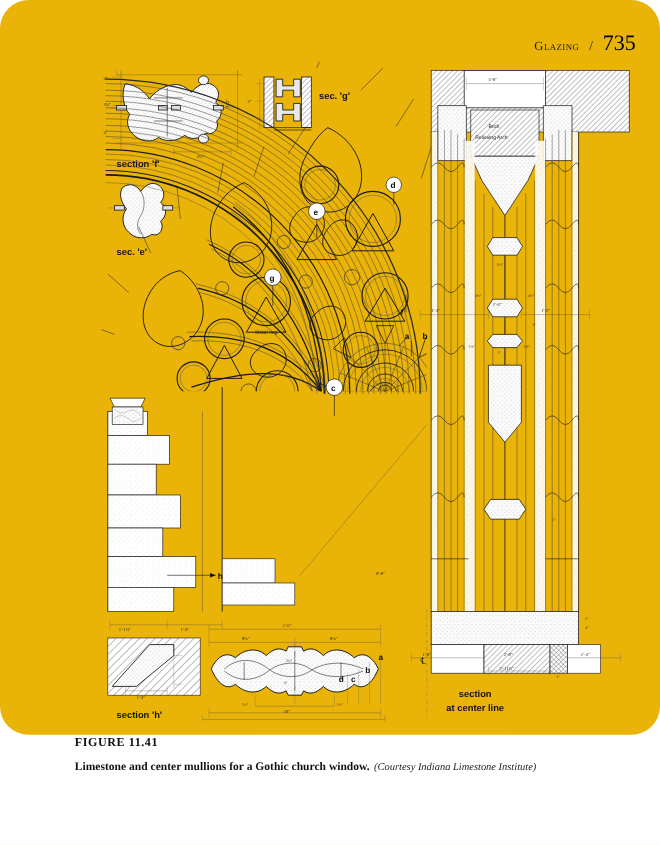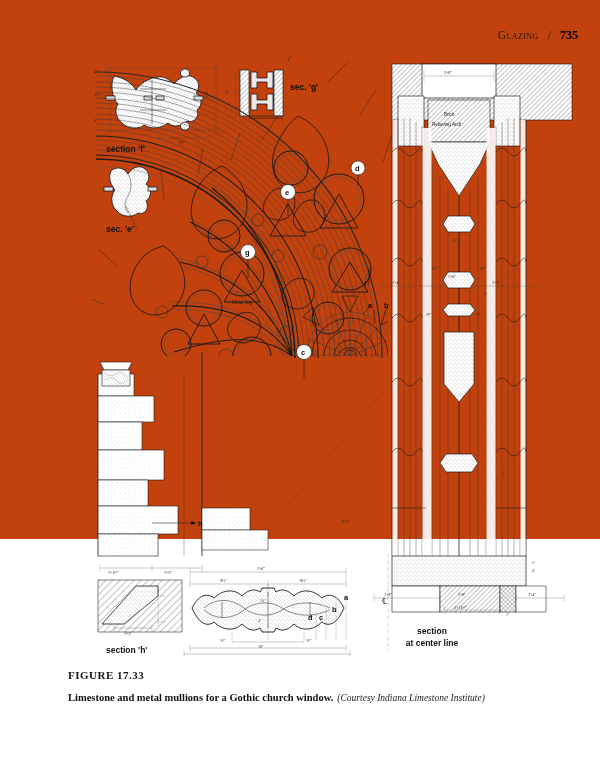--- a/index.html
+++ b/index.html
@@ -1,23 +1,23 @@
 <!DOCTYPE html>
 <html><head>
 <meta charset="utf-8">
 <style>
   html,body{margin:0;padding:0;background:#ffffff;}
   body{width:600px;height:768px;overflow:hidden;font-family:"Liberation Serif",serif;color:#111;}
-  .page{position:relative;width:600px;height:539px;background:#c2410c;}
+  .page{position:relative;width:600px;height:668px;background:#eab308;border-radius:26px;}
 
   
   .runhead{position:absolute;top:28px;right:22px;display:flex;align-items:baseline;gap:9px;}
   .runhead .rh-title{font-family:"Liberation Serif",serif;font-size:11.5px;font-variant:small-caps;letter-spacing:.4px;color:#1a1a1a;}
   .runhead .rh-sep{font-size:12px;color:#1a1a1a;}
-  .runhead .rh-page{font-family:"Liberation Serif",serif;font-size:12px;font-weight:bold;color:#000;}
+  .runhead .rh-page{font-family:"Liberation Serif",serif;font-size:20px;font-weight:normal;color:#000;}
 
   
   .figure{position:absolute;left:92px;top:56px;width:484px;height:600px;}
   .figure svg{display:block;}
 
   
   .caption{position:absolute;left:68px;top:668px;width:470px;line-height:1.45;}
   .cap-num{font-family:"Liberation Serif",serif;font-size:11px;font-weight:bold;font-variant:small-caps;letter-spacing:.5px;color:#111;display:block;}
   .cap-text{font-family:"Liberation Serif",serif;font-size:10.5px;font-weight:bold;color:#111;}
   .cap-credit{font-family:"Liberation Serif",serif;font-size:9.5px;font-style:italic;font-weight:normal;color:#222;text-align:center;}
@@ -580,18 +580,18 @@
       <text class="tiny" x="410" y="418">3"</text>
 
       <text class="seclbl" x="340" y="578" text-anchor="middle">section</text>
       <text class="seclbl" x="340" y="590" text-anchor="middle">at center line</text>
     </g>
 
   </svg>
   </div>
 
   <div class="caption">
-    <span class="cap-num">FIGURE 17.33</span>
-    <span class="cap-text">Limestone and metal mullions for a Gothic church window.</span>
+    <span class="cap-num">FIGURE 11.41</span>
+    <span class="cap-text">Limestone and center mullions for a Gothic church window.</span>
     <span class="cap-credit">(Courtesy Indiana Limestone Institute)</span>
   </div>
 
 </div>
 
 </body></html>

